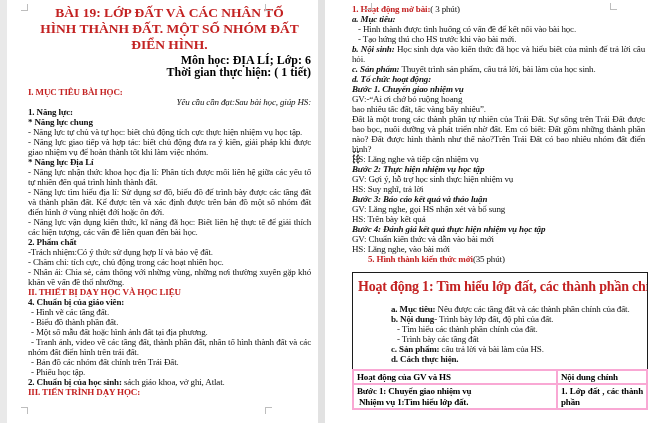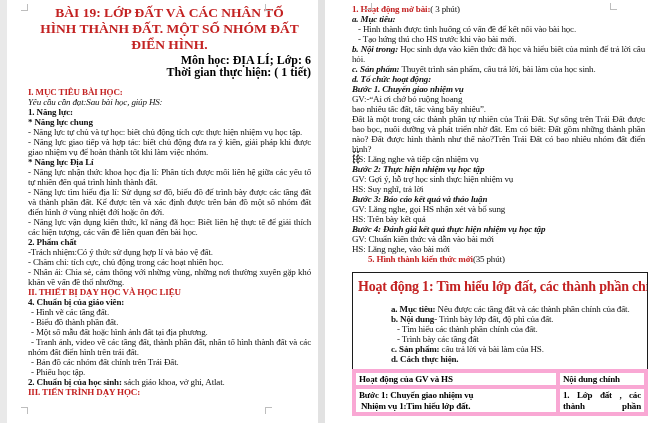--- a/index.html
+++ b/index.html
@@ -19,34 +19,34 @@
   .doc-title { color: var(--red); font-weight: bold; font-size: 13.5px;
                line-height: 15.8px; text-align: center; max-width: 260px;
                margin: 0 auto 3px auto; }
   .doc-meta  { font-weight: bold; font-size: 12px; line-height: 11.5px; text-align: right; }
   .meta-block { margin-bottom: 9px; }
 
   .para { font-size: 9px; line-height: 10px; letter-spacing: -0.15px;
           text-align: justify; color: #111; }
   .s-red  { color: var(--red); font-weight: bold; text-align: left; }
   .s-b    { font-weight: bold; text-align: left; }
-  .s-i    { font-style: italic; text-align: left; }
+  .s-i    { font-style: italic; text-align: right; }
   .s-bi   { font-weight: bold; font-style: italic; text-align: left; }
   .lead.l-b   { font-weight: bold; }
   .lead.l-bi  { font-weight: bold; font-style: italic; }
   .lead.l-red { font-weight: bold; color: var(--red); }
 
   .activity-box { margin-top: 8px; border: 1px solid #1c1c1c; border-bottom: none; width: 296px; margin-left: 0; }
   .box-heading { color: var(--red); font-weight: bold; font-size: 14px;
                  letter-spacing: -0.2px; white-space: nowrap; overflow: hidden;
                  padding: 6px 5px 0 5px; margin-bottom: 9px; }
   .box-paras { padding: 0 5px 5px 5px; margin-left: 33px; }
 
   .act-table { border-collapse: collapse; width: calc(100% + 2px); margin-left: -1px; table-layout: fixed; }
-  .act-table th, .act-table td { border: 4px solid #f9a8d4; font-size: 9px;
+  .act-table th, .act-table td { border: 2px solid #f9a8d4; font-size: 9px;
           letter-spacing: -0.15px; vertical-align: top; padding: 1px 3px; }
   .col-gv { width: 204px; }
   .act-table th { text-align: left; font-weight: bold; height: 14px; }
   .cell-steps { padding-top: 9px; padding-bottom: 3px; font-weight: bold; line-height: 10.5px; }
   .cell-content { padding-top: 9px; font-weight: bold; line-height: 10.5px;
                   text-align: justify; text-align-last: justify; }
   .cell-line2 { padding-left: 2px; }
 
   
   .mark { position: absolute; width: 7px; height: 7px; border-color: #bdbdbd; border-style: solid; border-width: 0; }
@@ -102,21 +102,21 @@
 
   <div class="gutter"></div>
 
   <div class="page" id="page-right">
     <div class="rp-content">
       <div>
           <p class="para s-body"><span class="lead l-red">1. Hoạt động mở bài:</span>( 3 phút)</p>
           <p class="para s-bi">a. Mục tiêu:</p>
           <p class="para s-body" style="text-indent: 6px;">- Hình thành được tình huống có vấn đề để kết nối vào bài học.</p>
           <p class="para s-body" style="text-indent: 6px;">- Tạo hứng thú cho HS trước khi vào bài mới.</p>
-          <p class="para s-body"><span class="lead l-bi">b. Nội trong:</span> Học sinh dựa vào kiến thức đã học và hiểu biết của mình để trả lời câu hỏi.</p>
+          <p class="para s-body"><span class="lead l-bi">b. Nội sinh:</span> Học sinh dựa vào kiến thức đã học và hiểu biết của mình để trả lời câu hỏi.</p>
           <p class="para s-body"><span class="lead l-bi">c. Sản phẩm:</span> Thuyết trình sản phẩm, câu trả lời, bài làm của học sinh.</p>
           <p class="para s-bi">d. Tổ chức hoạt động:</p>
           <p class="para s-bi">Bước 1. Chuyển giao nhiệm vụ</p>
           <p class="para s-body">GV:-“Ai ơi chớ bỏ ruộng hoang</p>
           <p class="para s-body">bao nhiêu tấc đất, tấc vàng bấy nhiêu”.</p>
           <p class="para s-body">Đất là một trong các thành phần tự nhiên của Trái Đất. Sự sống trên Trái Đất được bao bọc, nuôi dưỡng và phát triển nhờ đất. Em có biết: Đất gồm những thành phần nào? Đất được hình thành như thế nào?Trên Trái Đất có bao nhiêu nhóm đất điển hình?</p>
           <p class="para s-body">HS: Lắng nghe và tiếp cận nhiệm vụ</p>
           <p class="para s-bi">Bước 2: Thực hiện nhiệm vụ học tập</p>
           <p class="para s-body">GV: Gợi ý, hỗ trợ học sinh thực hiện nhiệm vụ</p>
           <p class="para s-body">HS: Suy nghĩ, trả lời</p>

